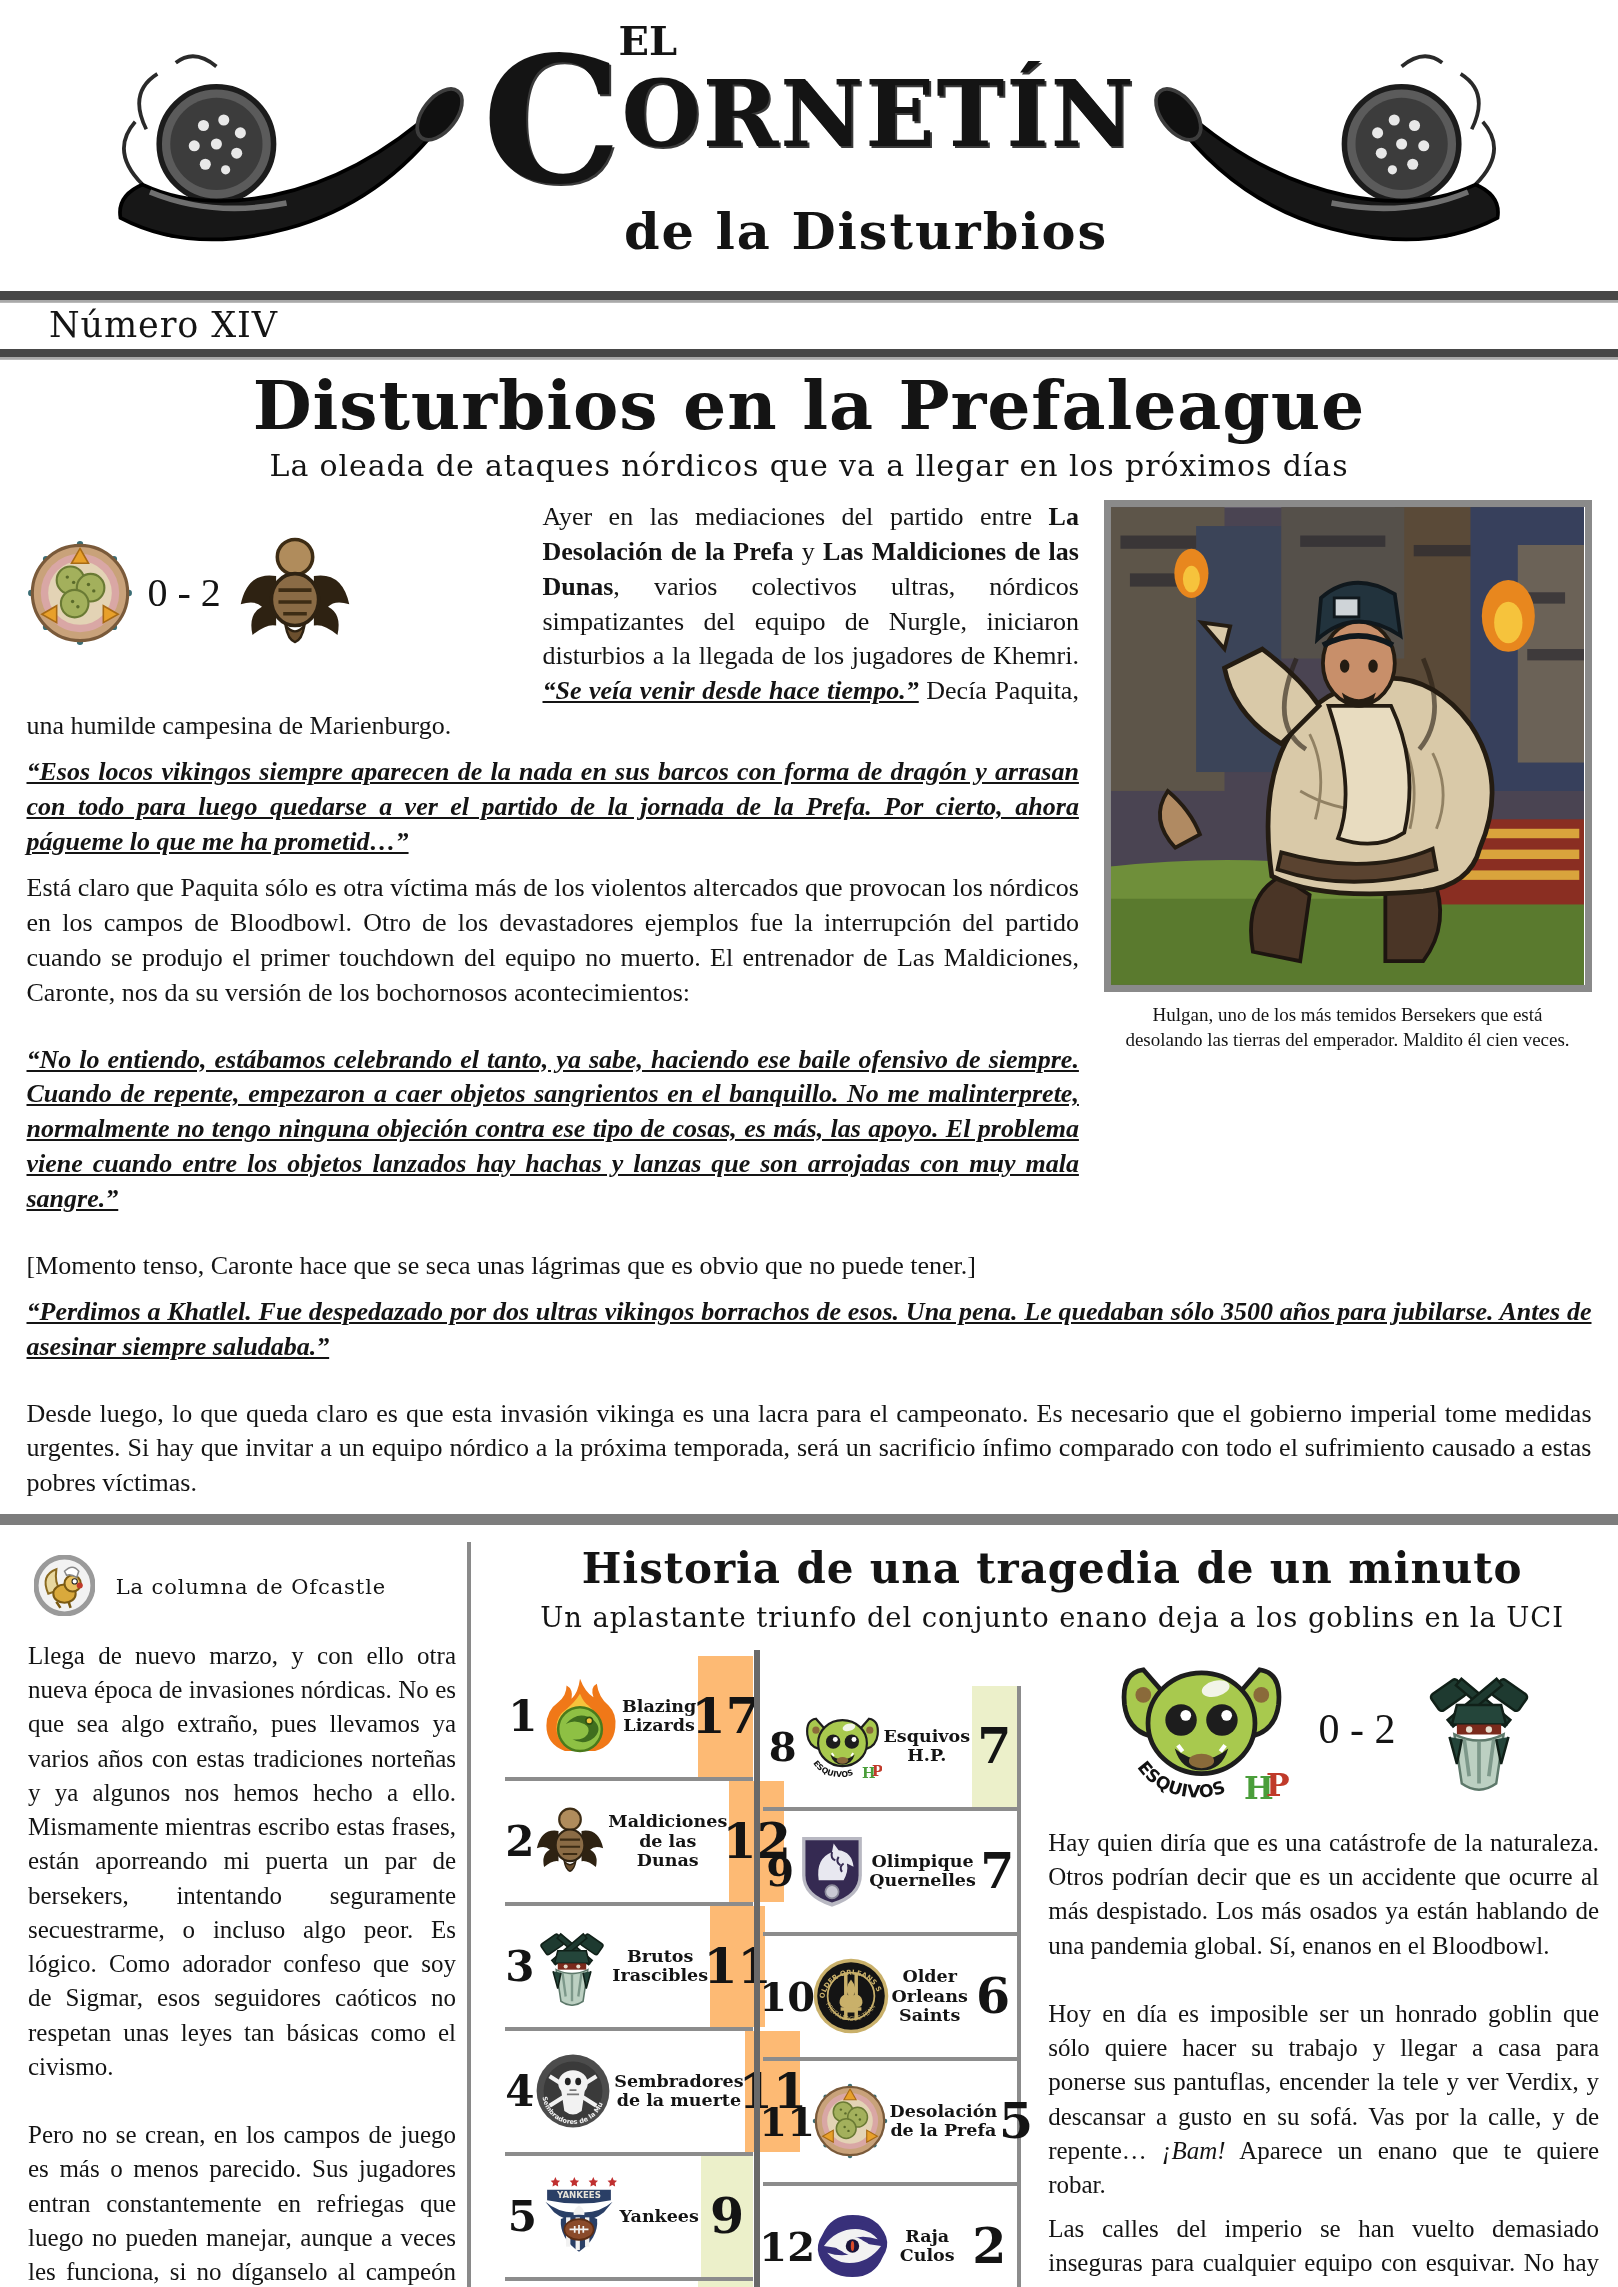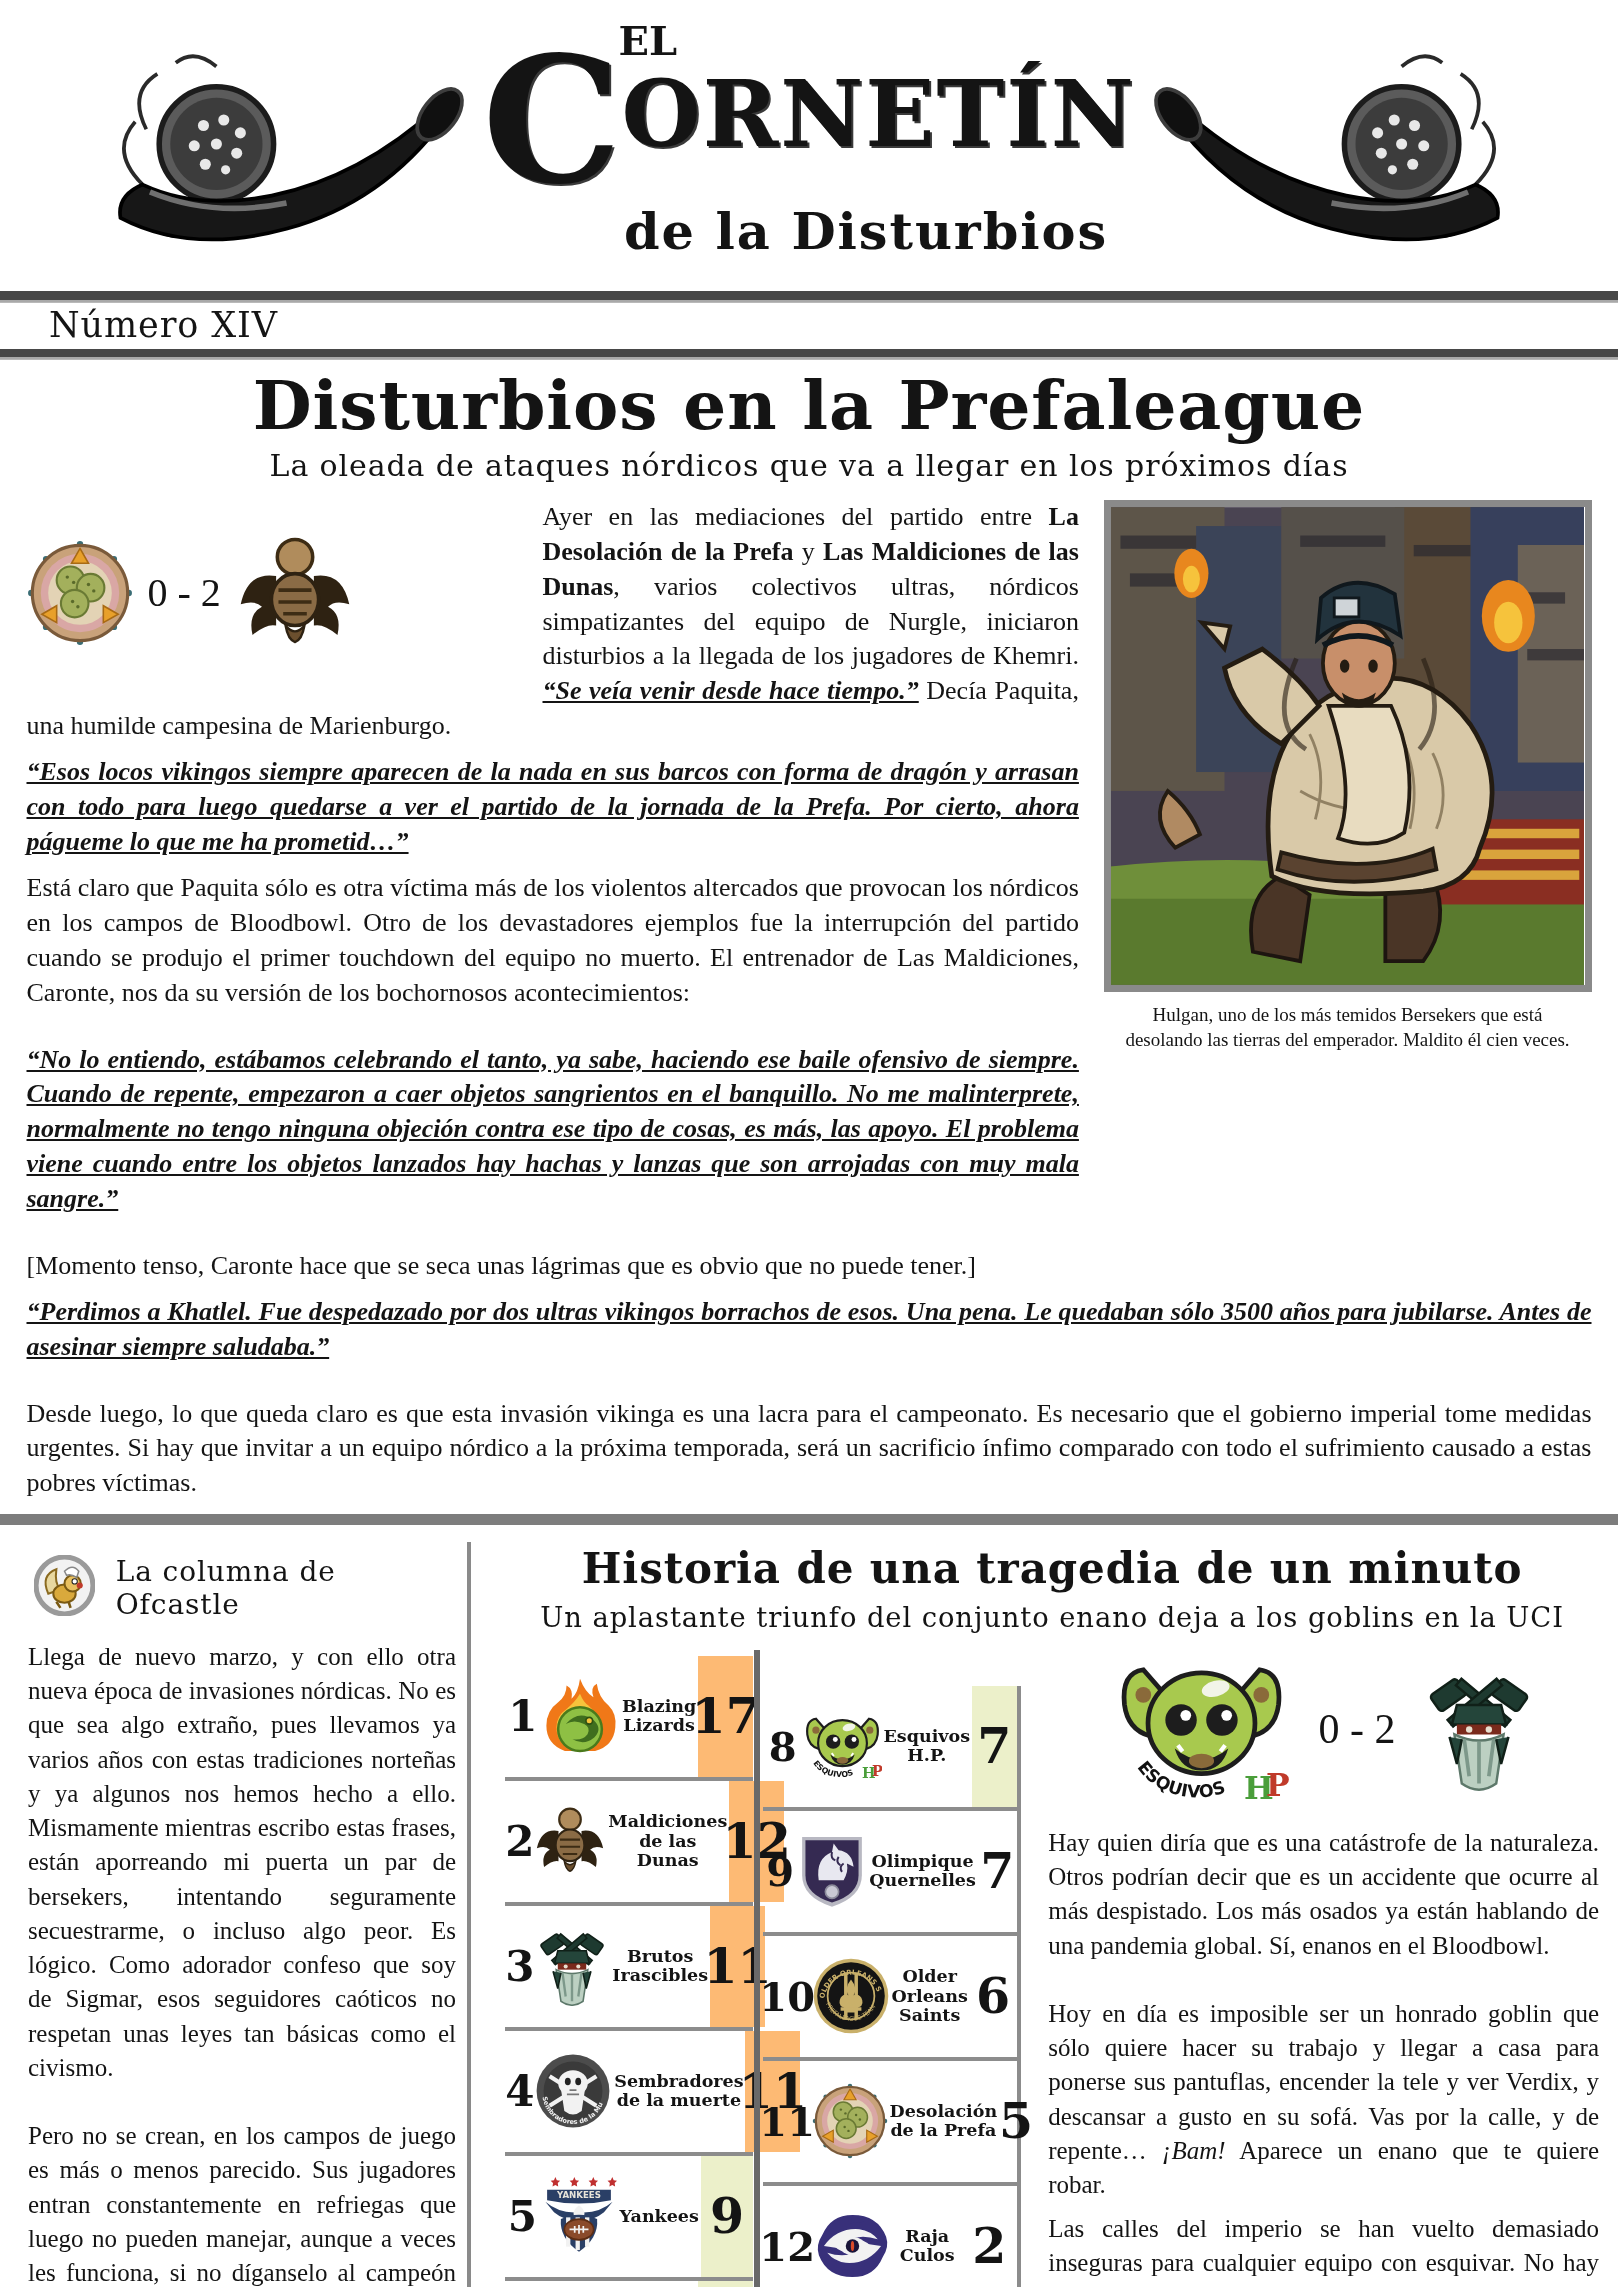--- a/index.html
+++ b/index.html
@@ -39,21 +39,21 @@
 
   .divider{height:10.4px;background:#7d7d7d;margin-top:13.2px;}
 
   
   .bottom{display:flex;margin-top:3.8px;}
   .col-left{width:428px;padding:26.5px 11.4px 0 28px;}
   .v-div{width:3.8px;background:#8a8a8a;margin:13.2px 0 7.6px;}
   .col-rest{flex:1;padding:13.2px 19px 0 34px;}
   .column-title{font-size:42px;margin:5.7px 0 15px;letter-spacing:0.9px;}
   .byline{display:flex;align-items:center;gap:21px;margin:0 0 19px 5.7px;}
-  .byline-label{font-size:28px;}
+  .byline-label{font-size:21px;}
   .colp{font-size:25px;line-height:1.37;text-align:justify;margin:0 0 9.5px;}
   .colgap{margin-top:34px;}
 
   .story-head{text-align:center;font-size:42px;margin:1.9px 0 9.5px;letter-spacing:0.9px;}
   .story-sub{text-align:center;font-size:27.4px;margin:0 0 17px;}
   .bottom-flex{display:flex;}
 
   
   .standings{width:511px;flex:0 0 auto;position:relative;padding-top:5.7px;}
   .st-cols{display:flex;}

